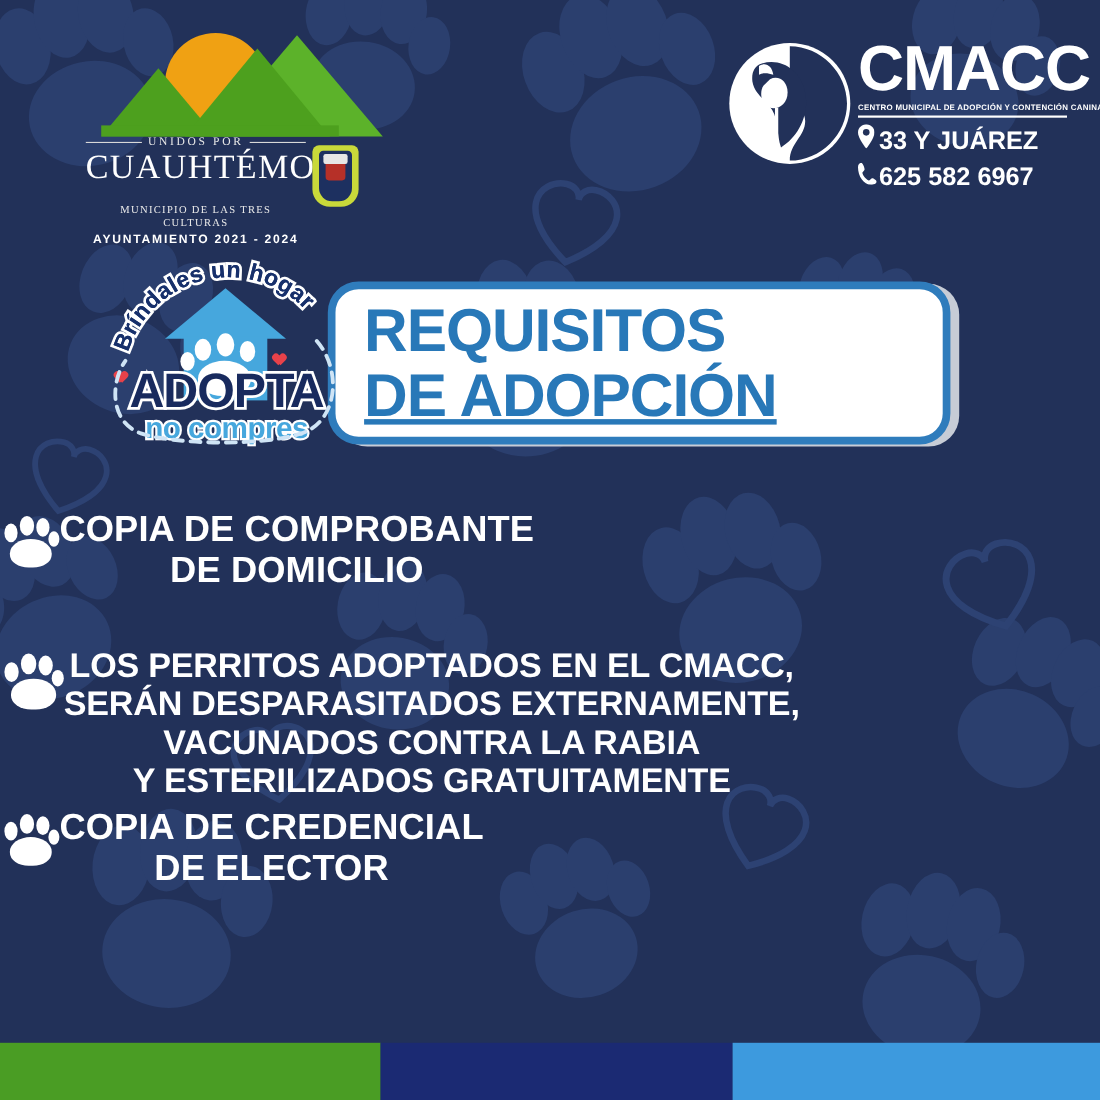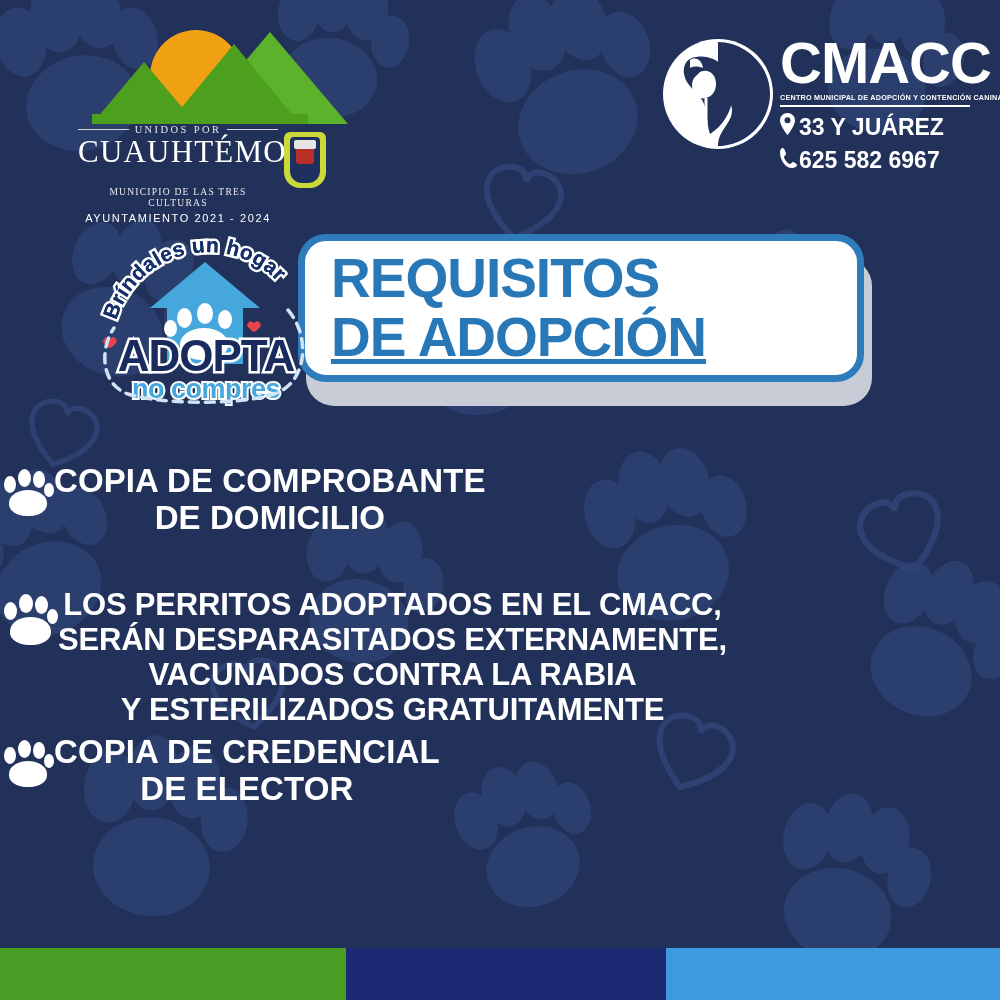--- a/index.html
+++ b/index.html
@@ -25,21 +25,21 @@
     border-left:66px solid transparent;border-right:66px solid transparent;border-bottom:80px solid #4da01e;}
   .mtn.m3{left:120px;width:0;height:0;background:transparent;
     border-left:78px solid transparent;border-right:78px solid transparent;border-bottom:92px solid #5cb22a;}
   .mtn-base{position:absolute;left:20px;bottom:0;width:216px;height:10px;background:#4da01e;}
   .cu-text{position:absolute;left:6px;top:100px;width:200px;text-align:center;color:#fff;}
   .cu-unidos{font-size:10.5px;letter-spacing:2.4px;font-family:"Liberation Serif",serif;
     display:flex;align-items:center;justify-content:center;gap:6px;color:#e7e7e7;}
   .cu-unidos .rule{height:1.5px;background:#d8d8d8;flex:1;}
   .cu-name{font-size:31px;letter-spacing:1.2px;font-family:"Liberation Serif",serif;line-height:1.02;margin-top:1px;}
   .cu-sub{font-size:9.6px;letter-spacing:1.2px;font-family:"Liberation Serif",serif;margin-top:18px;color:#eaeaea;}
-  .cu-year{font-size:11px;font-weight:normal;letter-spacing:1.6px;margin-top:4px;}
+  .cu-year{font-size:11px;font-weight:bold;letter-spacing:1.6px;margin-top:4px;}
   .shield{position:absolute;left:212px;top:108px;width:42px;height:56px;}
   .shield .sh-bg{position:absolute;inset:0;background:#c9d93a;border-radius:6px 6px 16px 16px;}
   .shield .sh-in{position:absolute;left:6px;top:5px;right:6px;bottom:5px;background:#1d3060;border-radius:4px 4px 12px 12px;}
   .shield .sh-d1{position:absolute;left:12px;top:12px;width:18px;height:20px;background:#b63028;border-radius:3px;}
   .shield .sh-d2{position:absolute;left:10px;top:8px;width:22px;height:9px;background:#e6e6e6;border-radius:2px;}
 
   
   .logo-cmacc{position:absolute;right:28px;top:34px;width:310px;height:128px;z-index:3;color:#fff;}
   .cm-circle{position:absolute;left:0;top:4px;width:112px;height:112px;}
   .cm-circle svg{display:block;}
@@ -64,21 +64,21 @@
   .ad-no{font-size:27px;font-weight:bold;color:#46a7dd;letter-spacing:-.5px;line-height:1;margin-top:-2px;
     -webkit-text-stroke:4px #fff;paint-order:stroke fill;}
   .ad-heart{position:absolute;width:13px;height:12px;}
   .ad-heart:before,.ad-heart:after{content:"";position:absolute;width:7px;height:10px;background:#e8424a;border-radius:7px 7px 0 0;top:0;}
   .ad-heart:before{left:5px;transform:rotate(-45deg);transform-origin:0 100%;}
   .ad-heart:after{left:0;transform:rotate(45deg);transform-origin:100% 100%;}
 
   
   .banner-shadow{position:absolute;left:306px;top:258px;width:566px;height:148px;background:#c7ccd6;
     border-radius:28px;z-index:2;}
-  .banner{position:absolute;left:298px;top:234px;width:566px;height:148px;background:#fff;
+  .banner{position:absolute;left:298px;top:256px;width:566px;height:148px;background:#fff;
     border:7px solid #2f7cbc;border-radius:28px;box-sizing:border-box;z-index:4;
     display:flex;flex-direction:column;justify-content:center;padding-left:26px;}
   .banner-l1,.banner-l2{color:#2878b8;font-weight:bold;line-height:.98;letter-spacing:-1px;}
   .banner-l1{font-size:55px;}
   .banner-l2{font-size:55px;margin-top:5px;text-decoration:underline;}
 
   
   .reqs{position:absolute;left:0;top:462px;width:1000px;z-index:3;}
   .req{margin-bottom:6px;}
   .req-row{display:flex;align-items:flex-start;}

